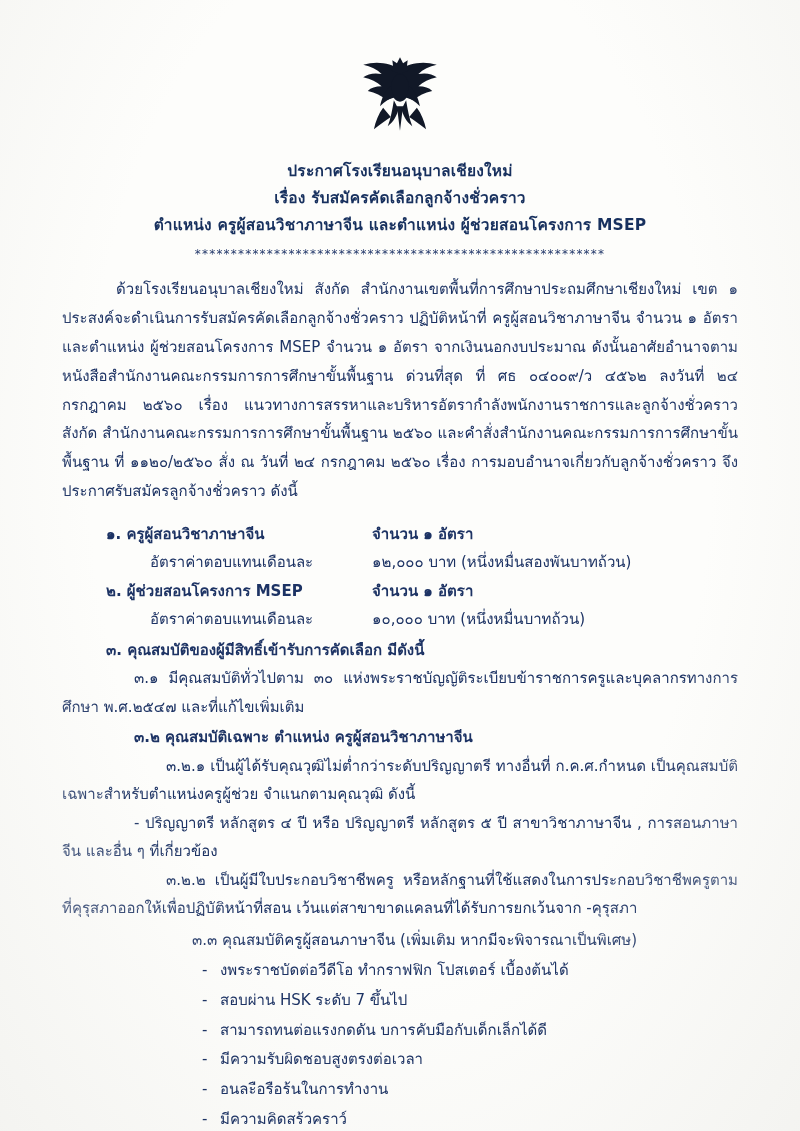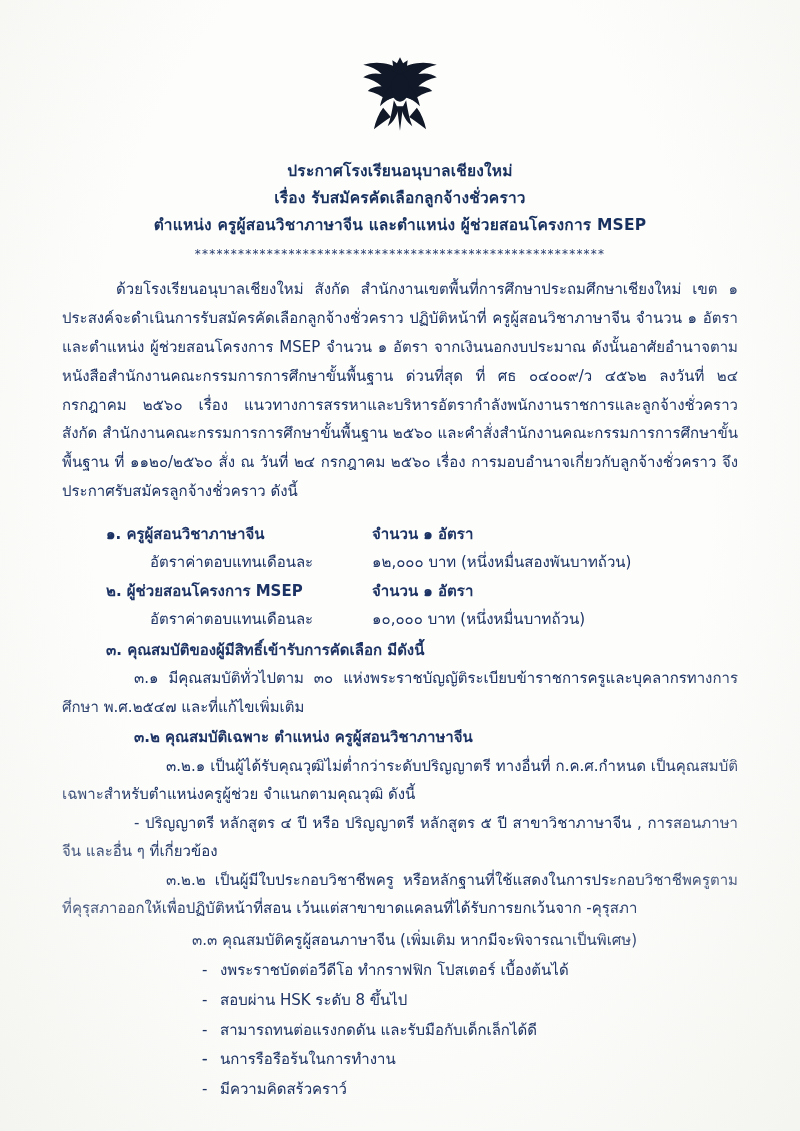--- a/index.html
+++ b/index.html
@@ -213,22 +213,22 @@
     <div class="para para-indent">๓.๒.๑ เป็นผู้ได้รับคุณวุฒิไม่ต่ำกว่าระดับปริญญาตรี ทางอื่นที่ ก.ค.ศ.กำหนด เป็นคุณสมบัติเฉพาะสำหรับตำแหน่งครูผู้ช่วย จำแนกตามคุณวุฒิ ดังนี้</div>
 
     <div class="para para-indent-2">- ปริญญาตรี หลักสูตร ๔ ปี หรือ ปริญญาตรี หลักสูตร ๕ ปี สาขาวิชาภาษาจีน , การสอนภาษาจีน และอื่น ๆ ที่เกี่ยวข้อง</div>
 
     <div class="para para-indent">๓.๒.๒ เป็นผู้มีใบประกอบวิชาชีพครู หรือหลักฐานที่ใช้แสดงในการประกอบวิชาชีพครูตามที่คุรุสภาออกให้เพื่อปฏิบัติหน้าที่สอน เว้นแต่สาขาขาดแคลนที่ได้รับการยกเว้นจาก -คุรุสภา</div>
 
     <div class="bullet-head">๓.๓ คุณสมบัติครูผู้สอนภาษาจีน (เพิ่มเติม หากมีจะพิจารณาเป็นพิเศษ)</div>
 
     <ul class="bullets">
       <li><span class="dash">-</span><span>งพระราชบัดต่อวีดีโอ ทำกราฟฟิก โปสเตอร์ เบื้องต้นได้</span></li>
-      <li><span class="dash">-</span><span>สอบผ่าน HSK ระดับ 8 ขึ้นไป</span></li>
-      <li><span class="dash">-</span><span>สามารถทนต่อแรงกดดัน และรับมือกับเด็กเล็กได้ดี</span></li>
-      <li><span class="dash">-</span></li>
-      <li><span class="dash">-</span><span>นการรือรือร้นในการทำงาน</span></li>
+      <li><span class="dash">-</span><span>สอบผ่าน HSK ระดับ 7 ขึ้นไป</span></li>
+      <li><span class="dash">-</span><span>สามารถทนต่อแรงกดดัน บการคับมือกับเด็กเล็กได้ดี</span></li>
+      <li><span class="dash">-</span><span>มีความรับผิดชอบสูงตรงต่อเวลา</span></li>
+      <li><span class="dash">-</span><span>อนละือรือร้นในการทำงาน</span></li>
       <li><span class="dash">-</span><span>มีความคิดสร้วคราว์</span></li>
 
     </ul>
 
   </div>
 </div>
 
 </body></html>

